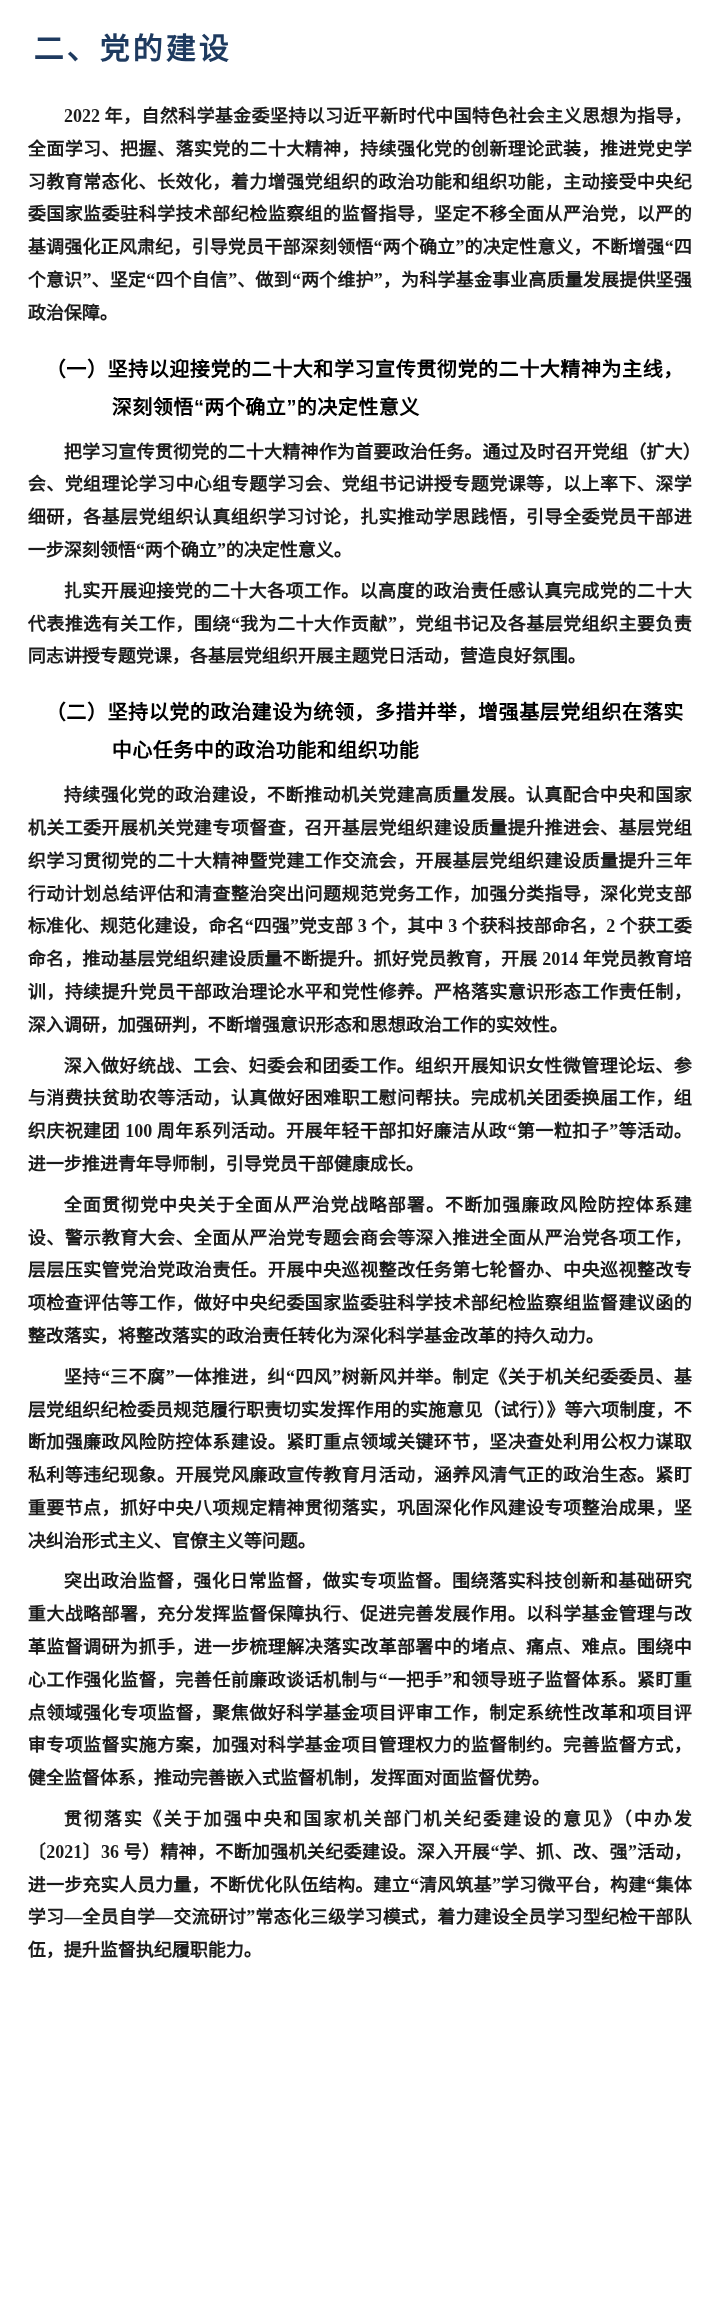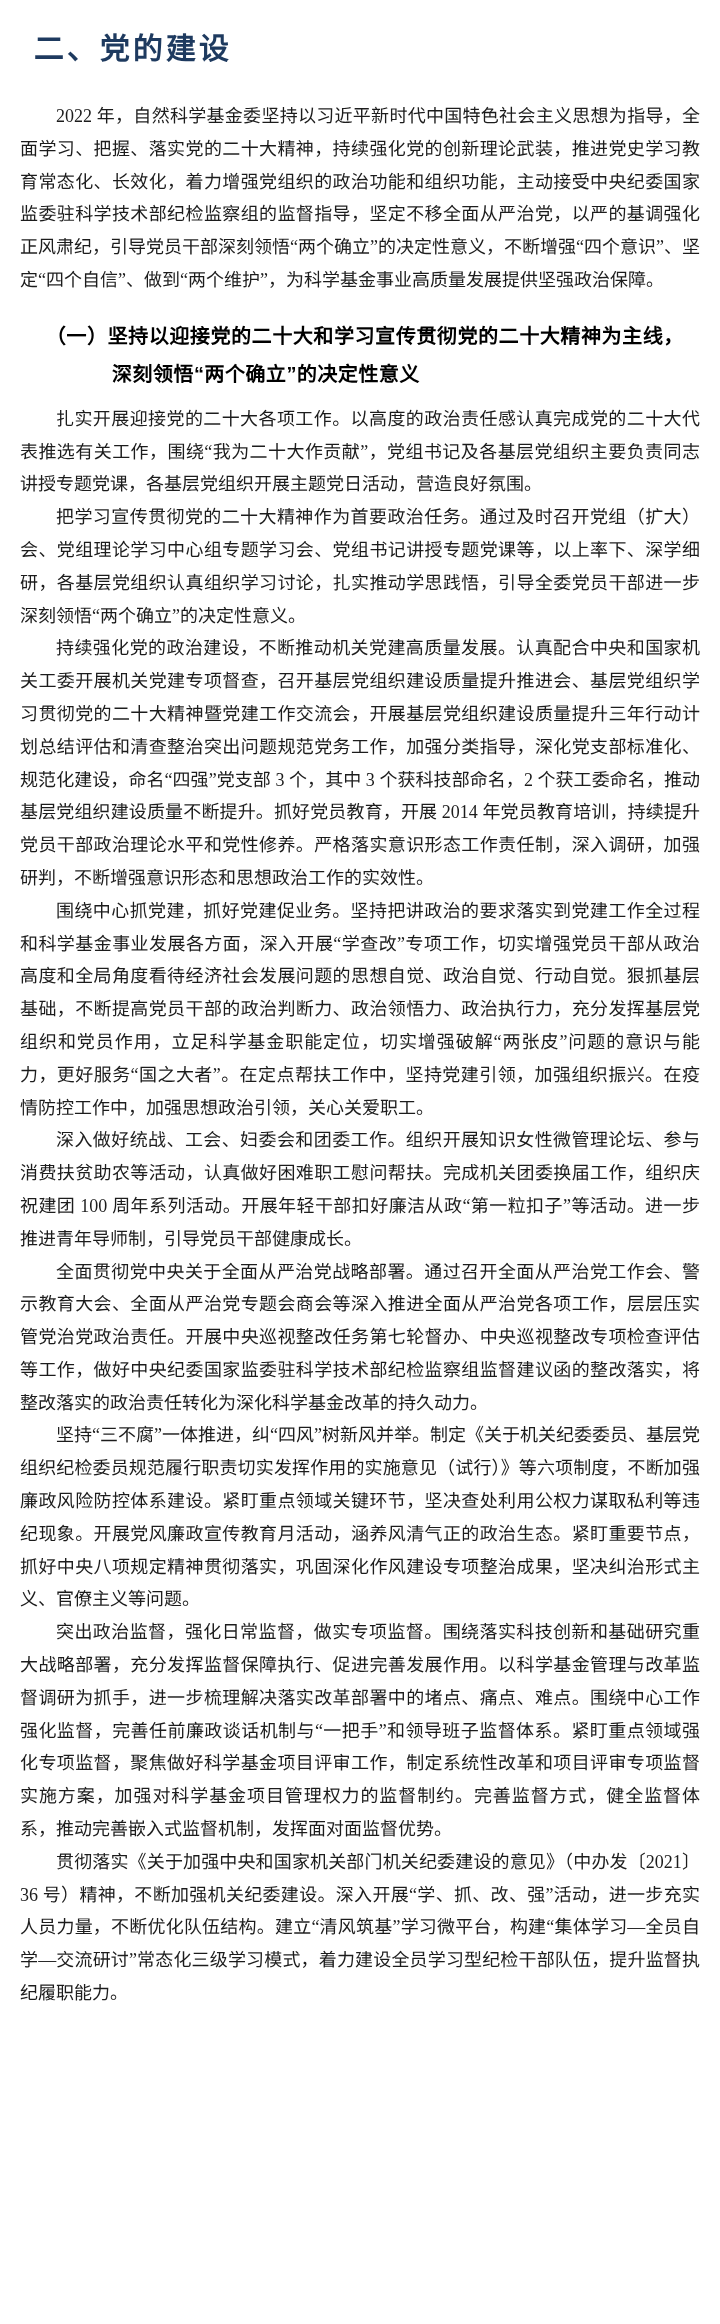--- a/index.html
+++ b/index.html
@@ -29,21 +29,22 @@
     margin:0 0 32px 14px;
     letter-spacing:3px;
   }
   .para{
     font-family:"Liberation Serif","DejaVu Serif",serif;
     font-size:18px;
     line-height:32.8px;
     color:var(--c-body);
     text-align:justify;
     text-indent:2em;
-    margin:0;
+    margin:8px;
+    font-weight:bold;
   }
   .section-heading{
     font-family:"Liberation Sans","DejaVu Sans",sans-serif;
     font-size:20px;
     font-weight:bold;
     color:var(--c-heading);
     line-height:38px;
     letter-spacing:0.5px;
     margin:20px 16px 10px 0;
     padding-left:92px;
@@ -55,30 +56,30 @@
 <body>
 
 <div class="page">
 
   <h1 class="doc-title">二、党的建设</h1>
 
   <p class="para">2022 年，自然科学基金委坚持以习近平新时代中国特色社会主义思想为指导，全面学习、把握、落实党的二十大精神，持续强化党的创新理论武装，推进党史学习教育常态化、长效化，着力增强党组织的政治功能和组织功能，主动接受中央纪委国家监委驻科学技术部纪检监察组的监督指导，坚定不移全面从严治党，以严的基调强化正风肃纪，引导党员干部深刻领悟“两个确立”的决定性意义，不断增强“四个意识”、坚定“四个自信”、做到“两个维护”，为科学基金事业高质量发展提供坚强政治保障。</p>
 
   <section>
     <h2 class="section-heading">（一）坚持以迎接党的二十大和学习宣传贯彻党的二十大精神为主线，深刻领悟“两个确立”的决定性意义</h2>
+    <p class="para">把学习宣传贯彻党的二十大精神作为首要政治任务。通过及时召开党组（扩大）会、党组理论学习中心组专题学习会、党组书记讲授专题党课等，以上率下、深学细研，各基层党组织认真组织学习讨论，扎实推动学思践悟，引导全委党员干部进一步深刻领悟“两个确立”的决定性意义。</p>
     <p class="para">扎实开展迎接党的二十大各项工作。以高度的政治责任感认真完成党的二十大代表推选有关工作，围绕“我为二十大作贡献”，党组书记及各基层党组织主要负责同志讲授专题党课，各基层党组织开展主题党日活动，营造良好氛围。</p>
-    <p class="para">把学习宣传贯彻党的二十大精神作为首要政治任务。通过及时召开党组（扩大）会、党组理论学习中心组专题学习会、党组书记讲授专题党课等，以上率下、深学细研，各基层党组织认真组织学习讨论，扎实推动学思践悟，引导全委党员干部进一步深刻领悟“两个确立”的决定性意义。</p>
   </section>
 
   <section>
+    <h2 class="section-heading">（二）坚持以党的政治建设为统领，多措并举，增强基层党组织在落实中心任务中的政治功能和组织功能</h2>
     <p class="para">持续强化党的政治建设，不断推动机关党建高质量发展。认真配合中央和国家机关工委开展机关党建专项督查，召开基层党组织建设质量提升推进会、基层党组织学习贯彻党的二十大精神暨党建工作交流会，开展基层党组织建设质量提升三年行动计划总结评估和清查整治突出问题规范党务工作，加强分类指导，深化党支部标准化、规范化建设，命名“四强”党支部 3 个，其中 3 个获科技部命名，2 个获工委命名，推动基层党组织建设质量不断提升。抓好党员教育，开展 2014 年党员教育培训，持续提升党员干部政治理论水平和党性修养。严格落实意识形态工作责任制，深入调研，加强研判，不断增强意识形态和思想政治工作的实效性。</p>
-    <p class="para">围绕中心抓党建，抓好党建促业务。坚持把讲政治的要求落实到党建工作全过程和科学基金事业发展各方面，深入开展“学查改”专项工作，切实增强党员干部从政治高度和全局角度看待经济社会发展问题的思想自觉、政治自觉、行动自觉。狠抓基层基础，不断提高党员干部的政治判断力、政治领悟力、政治执行力，充分发挥基层党组织和党员作用，立足科学基金职能定位，切实增强破解“两张皮”问题的意识与能力，更好服务“国之大者”。在定点帮扶工作中，坚持党建引领，加强组织振兴。在疫情防控工作中，加强思想政治引领，关心关爱职工。</p>
     <p class="para">深入做好统战、工会、妇委会和团委工作。组织开展知识女性微管理论坛、参与消费扶贫助农等活动，认真做好困难职工慰问帮扶。完成机关团委换届工作，组织庆祝建团 100 周年系列活动。开展年轻干部扣好廉洁从政“第一粒扣子”等活动。进一步推进青年导师制，引导党员干部健康成长。</p>
   </section>
 
   <section>
-    <p class="para">全面贯彻党中央关于全面从严治党战略部署。通过召开全面从严治党工作会、警示教育大会、全面从严治党专题会商会等深入推进全面从严治党各项工作，层层压实管党治党政治责任。开展中央巡视整改任务第七轮督办、中央巡视整改专项检查评估等工作，做好中央纪委国家监委驻科学技术部纪检监察组监督建议函的整改落实，将整改落实的政治责任转化为深化科学基金改革的持久动力。</p>
+    <p class="para">全面贯彻党中央关于全面从严治党战略部署。不断加强廉政风险防控体系建设、警示教育大会、全面从严治党专题会商会等深入推进全面从严治党各项工作，层层压实管党治党政治责任。开展中央巡视整改任务第七轮督办、中央巡视整改专项检查评估等工作，做好中央纪委国家监委驻科学技术部纪检监察组监督建议函的整改落实，将整改落实的政治责任转化为深化科学基金改革的持久动力。</p>
     <p class="para">坚持“三不腐”一体推进，纠“四风”树新风并举。制定《关于机关纪委委员、基层党组织纪检委员规范履行职责切实发挥作用的实施意见（试行）》等六项制度，不断加强廉政风险防控体系建设。紧盯重点领域关键环节，坚决查处利用公权力谋取私利等违纪现象。开展党风廉政宣传教育月活动，涵养风清气正的政治生态。紧盯重要节点，抓好中央八项规定精神贯彻落实，巩固深化作风建设专项整治成果，坚决纠治形式主义、官僚主义等问题。</p>
     <p class="para">突出政治监督，强化日常监督，做实专项监督。围绕落实科技创新和基础研究重大战略部署，充分发挥监督保障执行、促进完善发展作用。以科学基金管理与改革监督调研为抓手，进一步梳理解决落实改革部署中的堵点、痛点、难点。围绕中心工作强化监督，完善任前廉政谈话机制与“一把手”和领导班子监督体系。紧盯重点领域强化专项监督，聚焦做好科学基金项目评审工作，制定系统性改革和项目评审专项监督实施方案，加强对科学基金项目管理权力的监督制约。完善监督方式，健全监督体系，推动完善嵌入式监督机制，发挥面对面监督优势。</p>
     <p class="para">贯彻落实《关于加强中央和国家机关部门机关纪委建设的意见》（中办发〔2021〕36 号）精神，不断加强机关纪委建设。深入开展“学、抓、改、强”活动，进一步充实人员力量，不断优化队伍结构。建立“清风筑基”学习微平台，构建“集体学习—全员自学—交流研讨”常态化三级学习模式，着力建设全员学习型纪检干部队伍，提升监督执纪履职能力。</p>
   </section>
 
 </div>
 
 </body></html>

